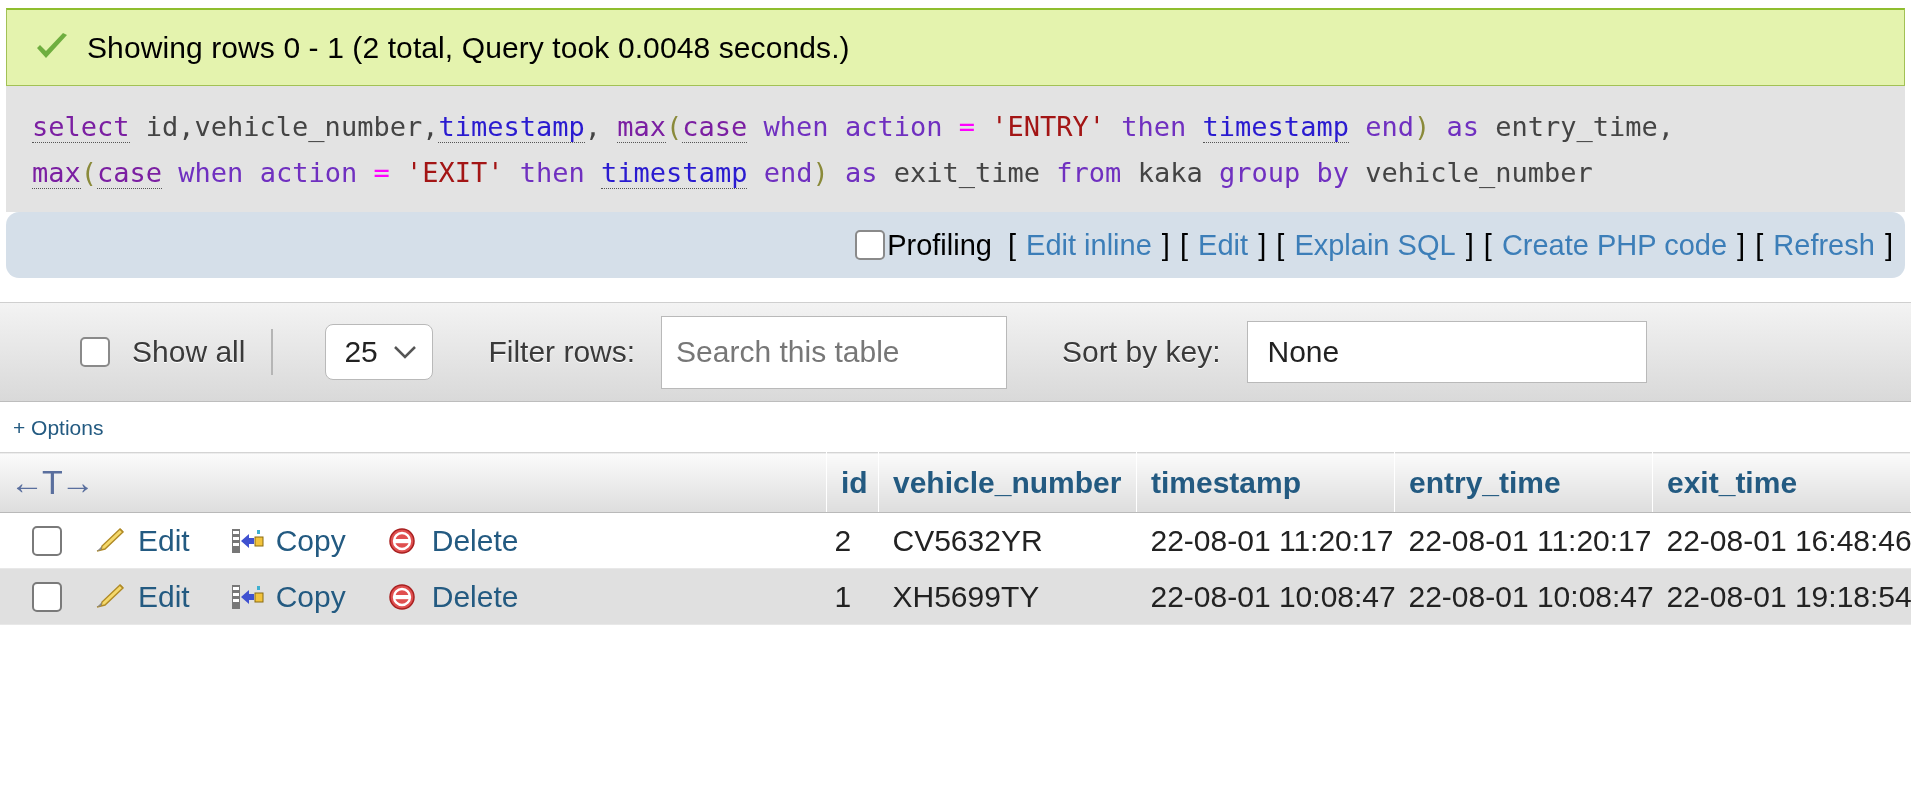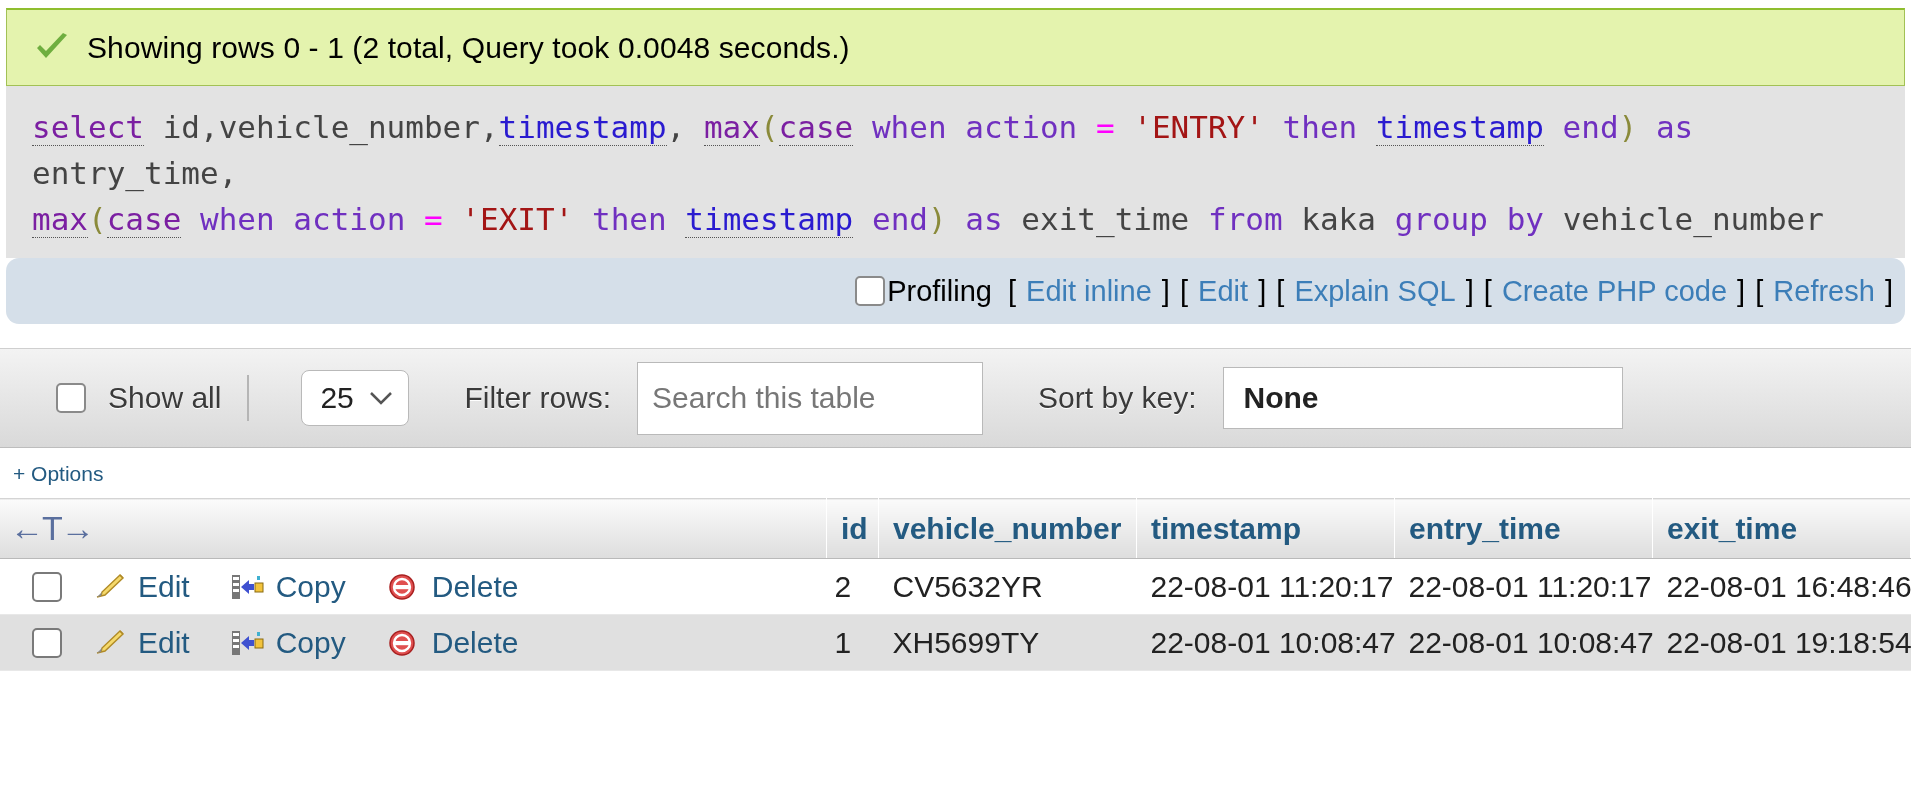--- a/index.html
+++ b/index.html
@@ -28,21 +28,21 @@
   .check svg{display:block;}
   .success-text{font-size:30px;color:#000;letter-spacing:0.1px;}
 
   
   .sqlbox{
     margin:0 6px;
     background:#e3e3e3;
     padding:18px 26px 16px 26px;
     box-sizing:border-box;
     font-family:"DejaVu Sans Mono","Liberation Mono",monospace;
-    font-size:31px;
+    font-size:27px;
     line-height:46px;
     color:#444;
     white-space:normal;
   }
   .kw{color:#7b1fa2;border-bottom:1px dotted #555;}
   .kw2{color:#7030c0;}
   .tstamp{color:#2a1bd0;border-bottom:1px dotted #555;}
   .str{color:#a31515;}
   .eq{color:#ff00ff;}
   .paren{color:#8a8a3a;}
@@ -70,21 +70,21 @@
   .profbar span{margin:0 1px;}
 
   
   .optbar{
     margin:24px 0 0 0;
     height:100px;
     background:linear-gradient(#f3f3f3,#d9d9d9);
     border-top:1px solid #cfcfcf;
     border-bottom:1px solid #bdbdbd;
     display:flex;align-items:center;
-    padding-left:56px;
+    padding-left:80px;
     box-sizing:border-box;
     font-size:30px;color:#3a3a3a;
   }
   .optbar .cb{margin-right:22px;}
   .txtsh{text-shadow:0 1px 0 #fff;}
   .vsep{width:2px;height:46px;background:#b5b5b5;margin:0 26px;}
   .selbox{
     background:#fff;border:1px solid #b9b9b9;border-radius:8px;
     height:56px;min-width:108px;
     display:flex;align-items:center;justify-content:space-between;
@@ -99,21 +99,20 @@
     box-sizing:border-box;font-size:30px;color:#777;
     margin-left:26px;
   }
   .lbl-inline{margin-left:55px;}
   .sortbox{
     background:#fff;border:1px solid #b9b9b9;
     height:62px;width:400px;
     display:flex;align-items:center;padding-left:20px;
     box-sizing:border-box;font-size:30px;color:#222;
     margin-left:26px;
-    font-weight:bold;
   }
 
   
   .optlink{
     padding:14px 0 12px 13px;
     font-size:21px;color:#235a81;
   }
 
   
   table.res{border-collapse:collapse;width:1911px;table-layout:fixed;}

